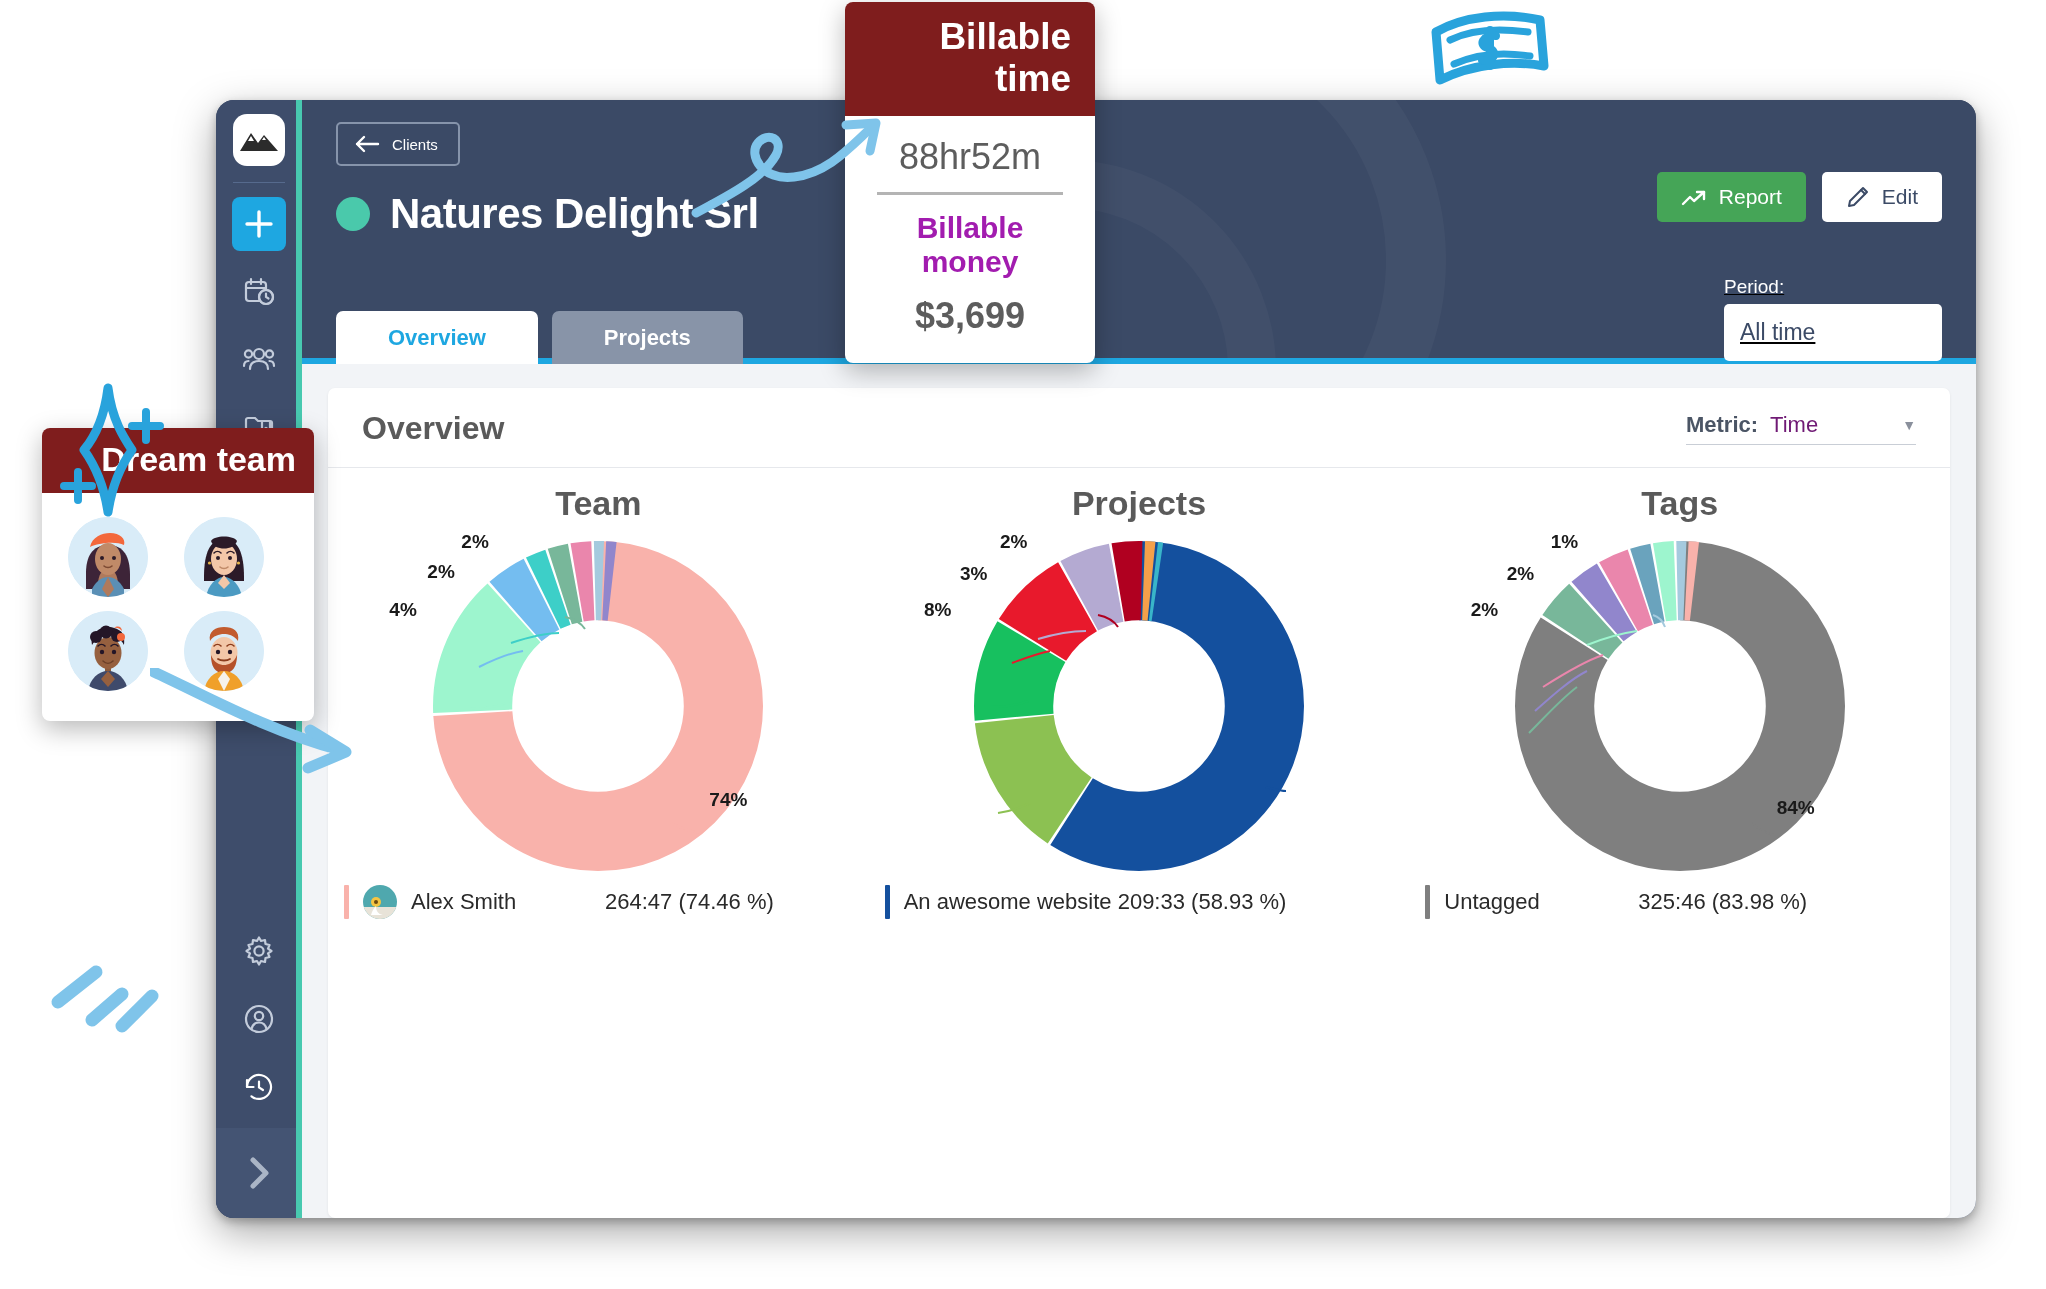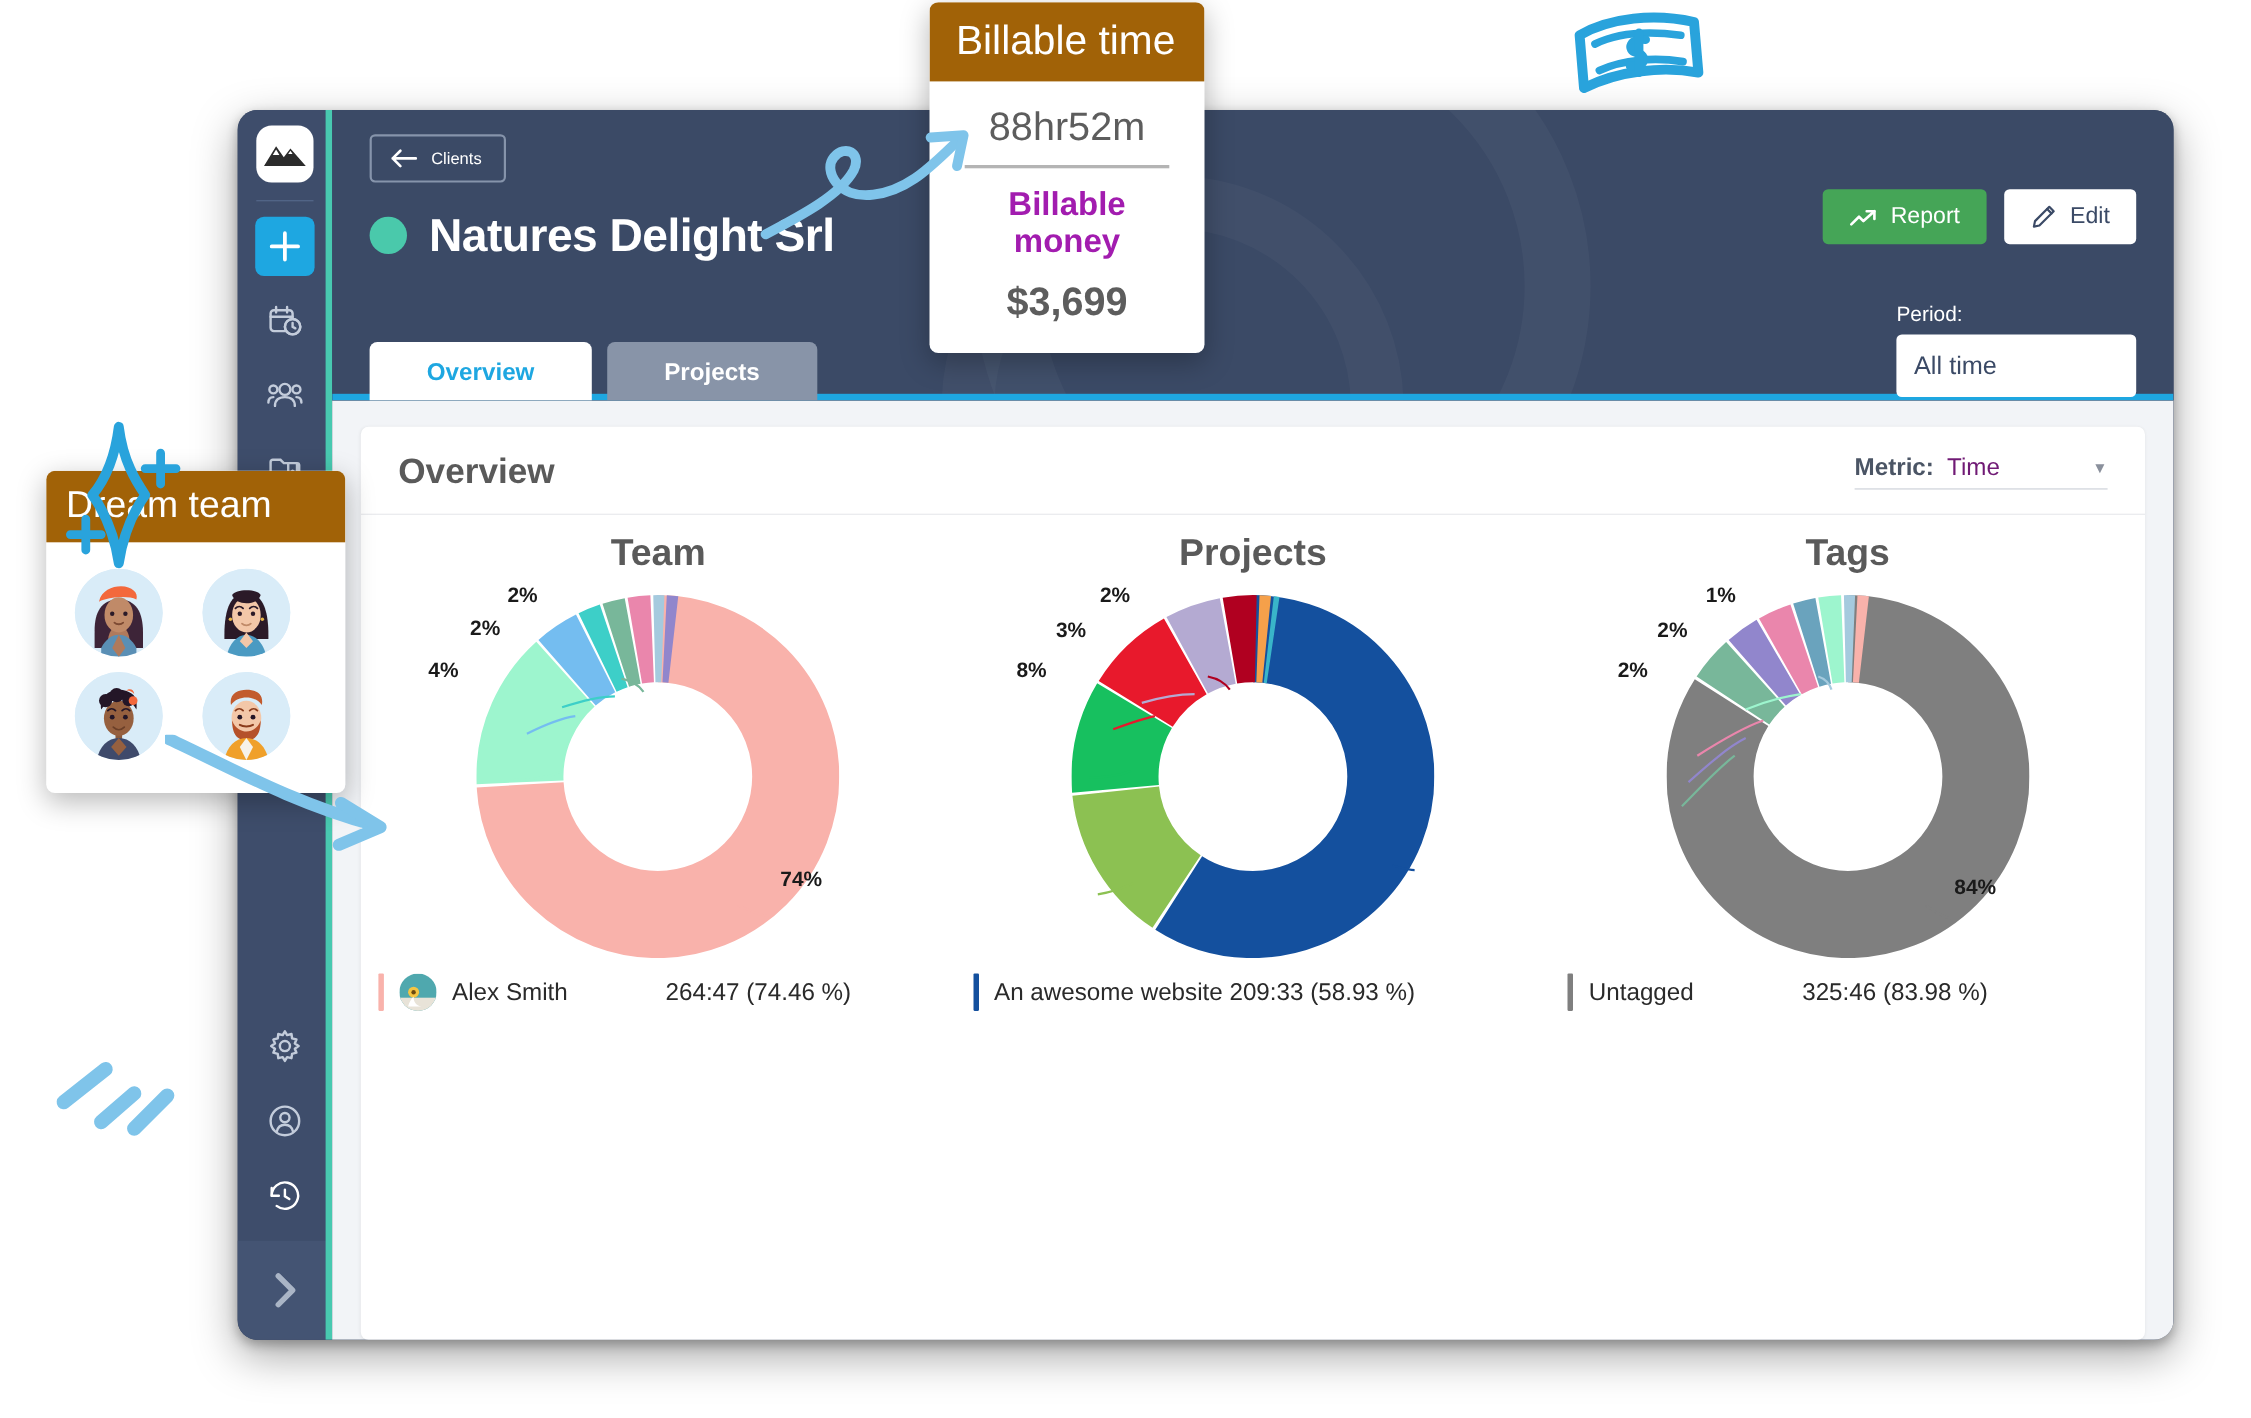--- a/index.html
+++ b/index.html
@@ -123,21 +123,21 @@
   }
   .btn {
     display: inline-flex; align-items: flex-end; gap: 12px;
     border-radius: 5px; font-size: 21px; padding: 13px 24px;
     cursor: pointer; border: none;
   }
   .btn-report { background: #45a557; color: #fff; }
   .btn-edit { background: #fff; color: #3b4a66; }
 
   .period-wrap {
-    position: absolute; right: 34px; top: 176px; width: 218px; z-index: 4;
+    position: absolute; right: 34px; top: 176px; width: 218px; z-index: 4; text-decoration: underline;
   }
   .period-label { color: #fff; font-size: 19px; margin-bottom: 6px; }
   .period-select {
     background: #fff; border-radius: 5px;
     padding: 15px 16px; font-size: 23px; color: #3b4a66;
     cursor: pointer;
   }
 
   
   .tabs {
@@ -215,25 +215,25 @@
   
   .anno-card {
     position: absolute;
     background: #fff;
     border-radius: 8px;
     box-shadow: 0 8px 26px rgba(0,0,0,.28);
     overflow: hidden;
     z-index: 50;
   }
   .anno-head {
-    background: #a16207;
+    background: #7f1d1d;
     color: #fff;
     font-size: 37px;
-    font-weight: normal;
-    text-align: left;
+    font-weight: bold;
+    text-align: right;
     padding: 14px 24px 16px 24px;
   }
   .billable-card { left: 845px; top: 2px; width: 250px; }
   .billable-body { padding: 20px 26px 26px 26px; text-align: center; }
   .billable-time { font-size: 36px; color: #5d5d5d; padding-bottom: 14px; }
   .billable-sep { height: 3px; background: #b4b4b4; margin: 0 6px 16px 6px; }
   .billable-money-label { font-size: 30px; font-weight: bold; color: #a21caf; margin-bottom: 16px; }
   .billable-money-value { font-size: 36px; font-weight: bold; color: #5d5d5d; }
 
   .dream-card { left: 42px; top: 428px; width: 272px; }

